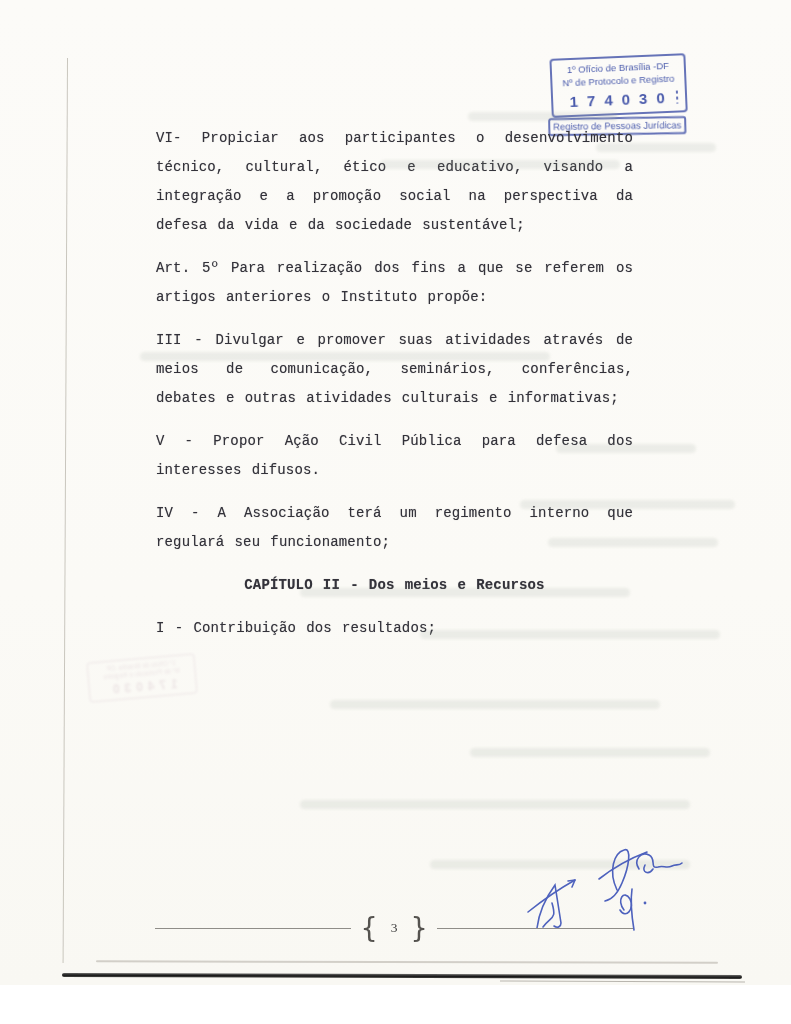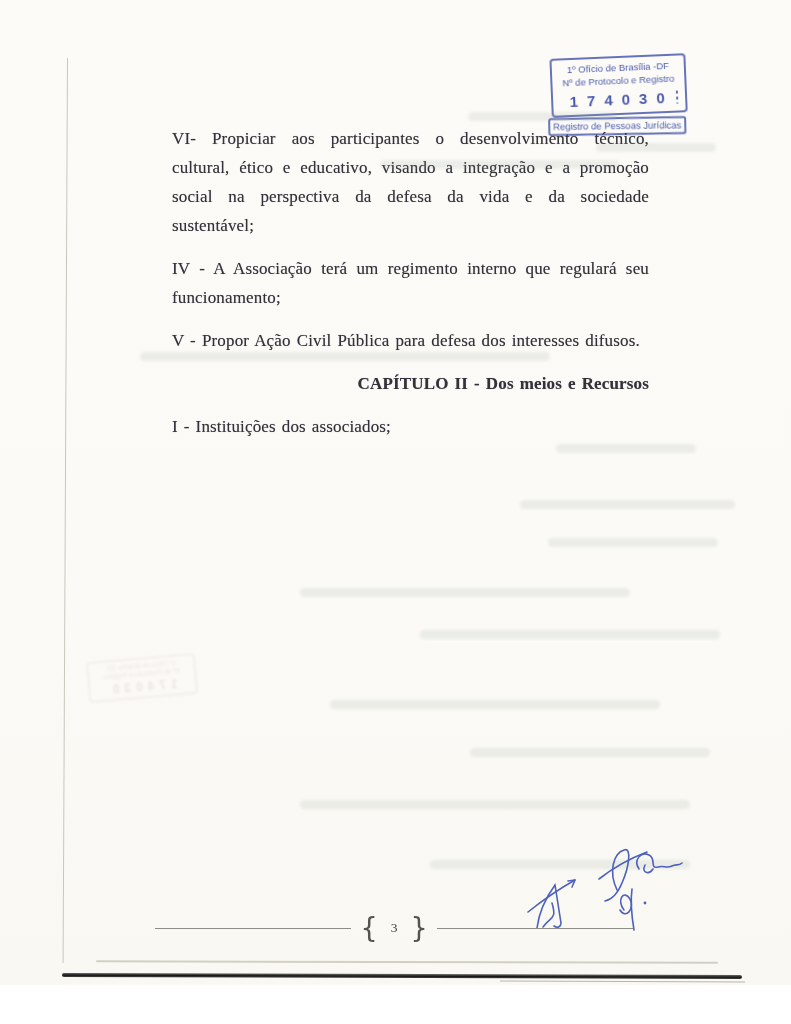--- a/index.html
+++ b/index.html
@@ -28,27 +28,28 @@
     position:absolute;left:62px;top:974px;width:680px;height:4px;
     background:linear-gradient(180deg,#6a6a68 0%,#171717 55%,#444441 100%);
     transform:rotate(0.18deg);border-radius:2px;
   }
   .edge-dark2{
     position:absolute;left:500px;top:981px;width:245px;height:1px;
     background:#b9b6af;transform:rotate(0.2deg);
   }
   
   .content{
-    position:absolute;left:172px;top:124px;width:477px;
-    font-size:17px;line-height:29px;color:#33323a;
+    position:absolute;left:156px;top:124px;width:477px;
+    font-size:14px;line-height:29px;color:#33323a;
     letter-spacing:0.15px;word-spacing:1.6px;
     text-shadow:0 0 0.8px rgba(51,50,58,0.45);
+    font-family:Liberation Mono, monospace;
   }
   .para{margin:0 0 14px 0;text-align:justify;}
-  .para.bold{font-weight:bold;text-align:right;}
+  .para.bold{font-weight:bold;text-align:center;}
   
   .stamp{
     position:absolute;left:551px;top:56px;width:136px;
     transform:rotate(-2.4deg);color:#3c4ea6;opacity:0.92;
     filter:blur(0.3px);
     font-family:"Liberation Sans",sans-serif;text-align:center;
   }
   .stamp-main{
     border:2px solid rgba(60,78,166,0.85);border-radius:4px;
     padding:4px 2px 5px 2px;background:rgba(255,255,255,0.0);
@@ -114,24 +115,26 @@
       <div class="stamp-number-row">
         <span class="stamp-number">174030</span>
         <span class="stamp-tick"></span>
       </div>
     </div>
     <div class="stamp-strip">Registro de Pessoas Jurídicas</div>
   </div>
 
   <div class="content">
     <p class="para">VI- Propiciar aos participantes o desenvolvimento técnico, cultural, ético e educativo, visando a integração e a promoção social na perspectiva da defesa da vida e da sociedade sustentável;</p>
+    <p class="para">Art. 5º Para realização dos fins a que se referem os artigos anteriores o Instituto propõe:</p>
+    <p class="para">III - Divulgar e promover suas atividades através de meios de comunicação, seminários, conferências, debates e outras atividades culturais e informativas;</p>
+    <p class="para">V - Propor Ação Civil Pública para defesa dos interesses difusos.</p>
     <p class="para">IV - A Associação terá um regimento interno que regulará seu funcionamento;</p>
-    <p class="para">V - Propor Ação Civil Pública para defesa dos interesses difusos.</p>
     <p class="para bold">CAPÍTULO II - Dos meios e Recursos</p>
-    <p class="para">I - Instituições dos associados;</p>
+    <p class="para">I - Contribuição dos resultados;</p>
   </div>
 
   <div class="ghost-stamp">
     <div class="ghost-box">
       <div class="ghost-small">1º Ofício de Brasília -DF</div>
       <div class="ghost-small">Nº de Protocolo e Registro</div>
       <div class="ghost-number">174030</div>
     </div>
   </div>
 

